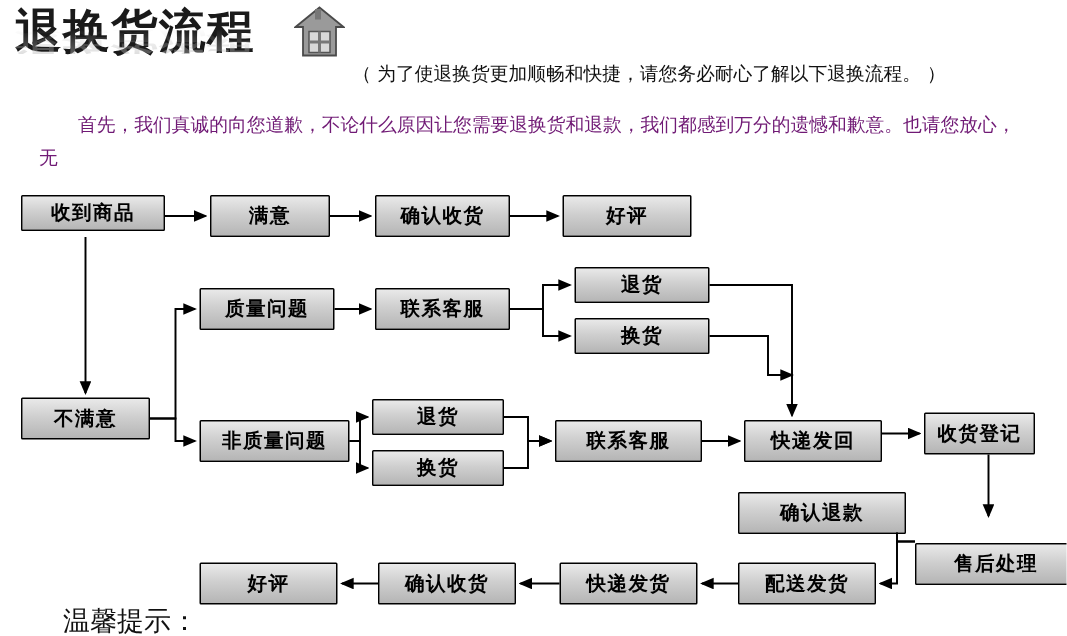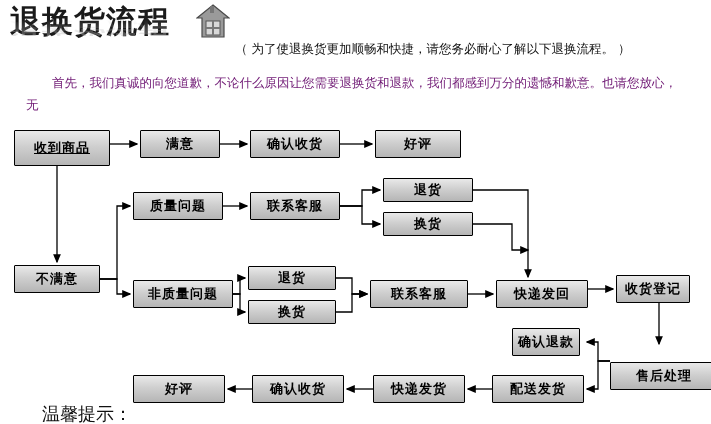--- a/index.html
+++ b/index.html
@@ -125,40 +125,40 @@
       <path d="M610,361 L598,361 L598,342 L587,342"></path>
 
       <path d="M610,361 L598,361 L598,389 L587,389"></path>
 
       <path d="M492,389 L468,389"></path>
       <path d="M373,389 L347,389"></path>
       <path d="M252,389 L228,389"></path>
     </g>
   </svg>
 
-  <div class="box" style="left:14px;top:130px;width:96px;height:36px;text-decoration:underline;">收到商品</div>
+  <div class="box" style="left:14px;top:130px;width:96px;height:24px;">收到商品</div>
   <div class="box" style="left:140px;top:130px;width:80px;height:28px;">满意</div>
   <div class="box" style="left:250px;top:130px;width:90px;height:28px;">确认收货</div>
   <div class="box" style="left:375px;top:130px;width:86px;height:28px;">好评</div>
 
   <div class="box" style="left:133px;top:192px;width:90px;height:28px;text-align:right;">质量问题</div>
   <div class="box" style="left:250px;top:192px;width:90px;height:28px;">联系客服</div>
   <div class="box" style="left:383px;top:178px;width:90px;height:24px;">退货</div>
   <div class="box" style="left:383px;top:212px;width:90px;height:24px;">换货</div>
 
   <div class="box" style="left:14px;top:265px;width:86px;height:28px;">不满意</div>
   <div class="box" style="left:133px;top:280px;width:100px;height:28px;">非质量问题</div>
   <div class="box" style="left:248px;top:266px;width:88px;height:24px;">退货</div>
   <div class="box" style="left:248px;top:300px;width:88px;height:24px;">换货</div>
 
   <div class="box" style="left:370px;top:280px;width:98px;height:28px;">联系客服</div>
   <div class="box" style="left:496px;top:280px;width:92px;height:28px;">快递发回</div>
   <div class="box" style="left:616px;top:275px;width:74px;height:28px;">收货登记</div>
 
-  <div class="box" style="left:512px;top:328px;width:68px;height:28px;">确认退款</div>
+  <div class="box" style="left:492px;top:328px;width:112px;height:28px;">确认退款</div>
   <div class="box" style="left:610px;top:347px;width:108px;height:28px;margin-top:15px;">售后处理</div>
   <div class="box" style="left:492px;top:375px;width:92px;height:28px;">配送发货</div>
   <div class="box" style="left:373px;top:375px;width:92px;height:28px;">快递发货</div>
   <div class="box" style="left:252px;top:375px;width:92px;height:28px;">确认收货</div>
   <div class="box" style="left:133px;top:375px;width:92px;height:28px;">好评</div>
 
   <div class="tip">温馨提示：</div>
 </div>
 
 </body></html>

